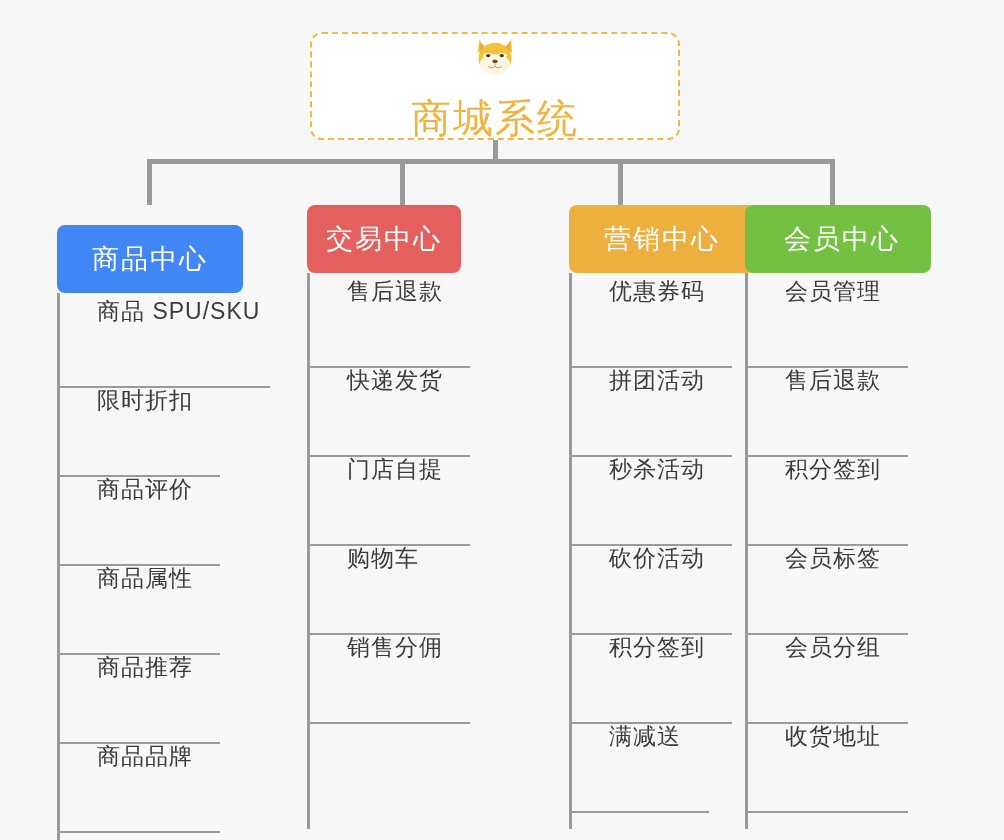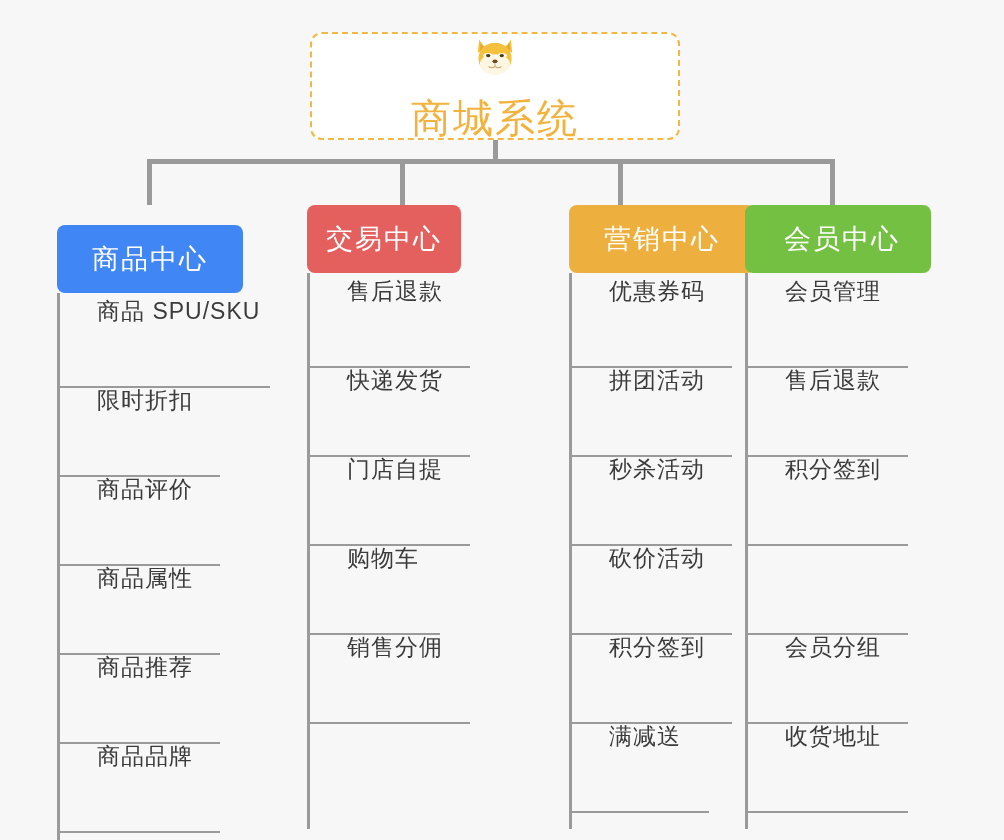--- a/index.html
+++ b/index.html
@@ -265,20 +265,21 @@
           </div>
           <div class="leaf-item">
             <span class="leaf-label">售后退款</span>
             <div class="leaf-underline" style="width: 163px;"></div>
           </div>
           <div class="leaf-item">
             <span class="leaf-label">积分签到</span>
             <div class="leaf-underline" style="width: 163px;"></div>
           </div>
           <div class="leaf-item">
+            <span class="leaf-label">会员标签</span>
             <div class="leaf-underline" style="width: 163px;"></div>
           </div>
           <div class="leaf-item">
             <span class="leaf-label">会员分组</span>
             <div class="leaf-underline" style="width: 163px;"></div>
           </div>
           <div class="leaf-item">
             <span class="leaf-label">收货地址</span>
             <div class="leaf-underline" style="width: 163px;"></div>
           </div>

